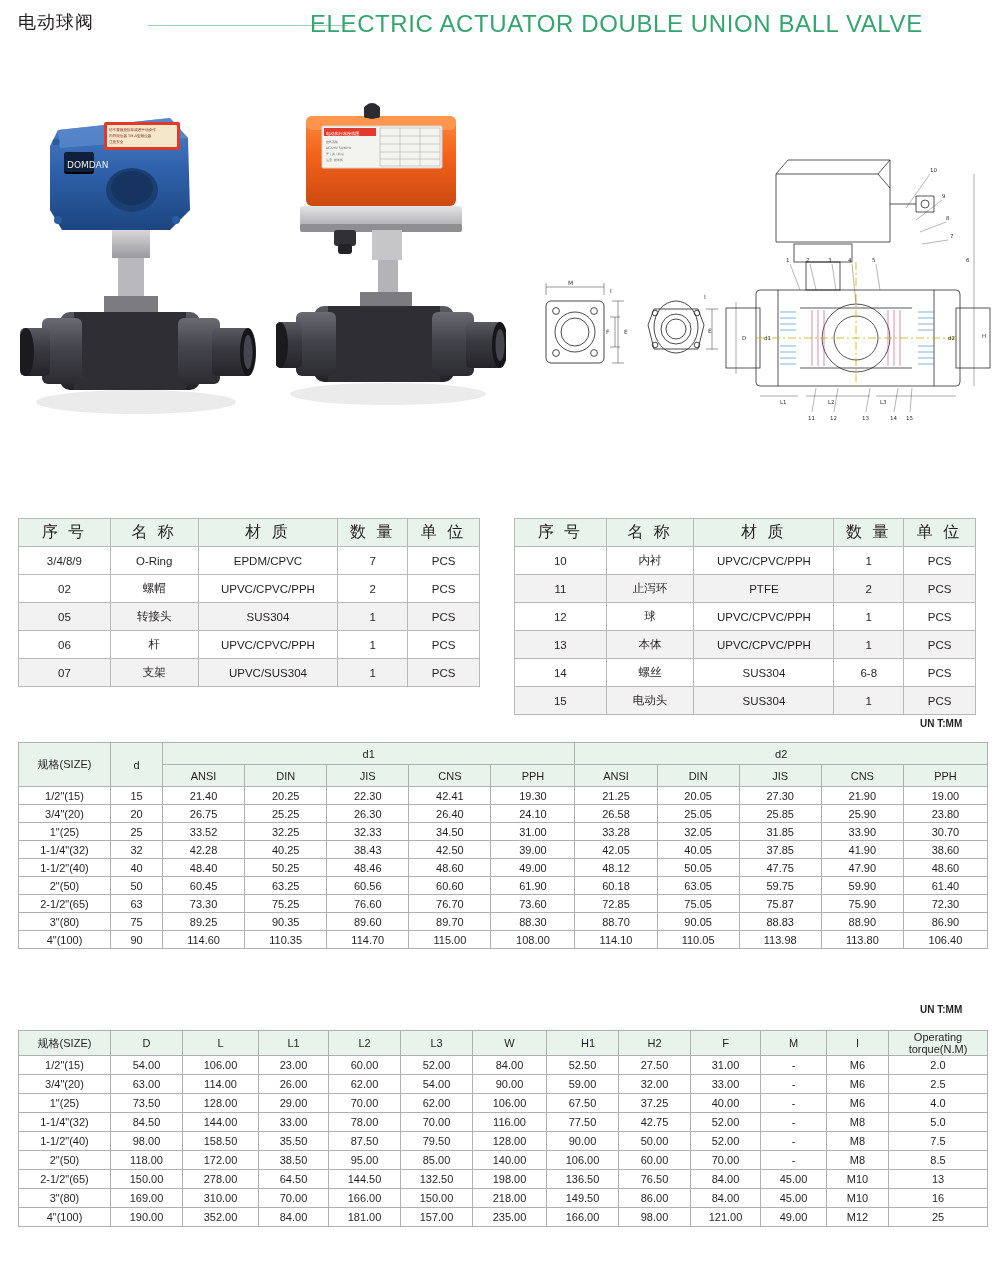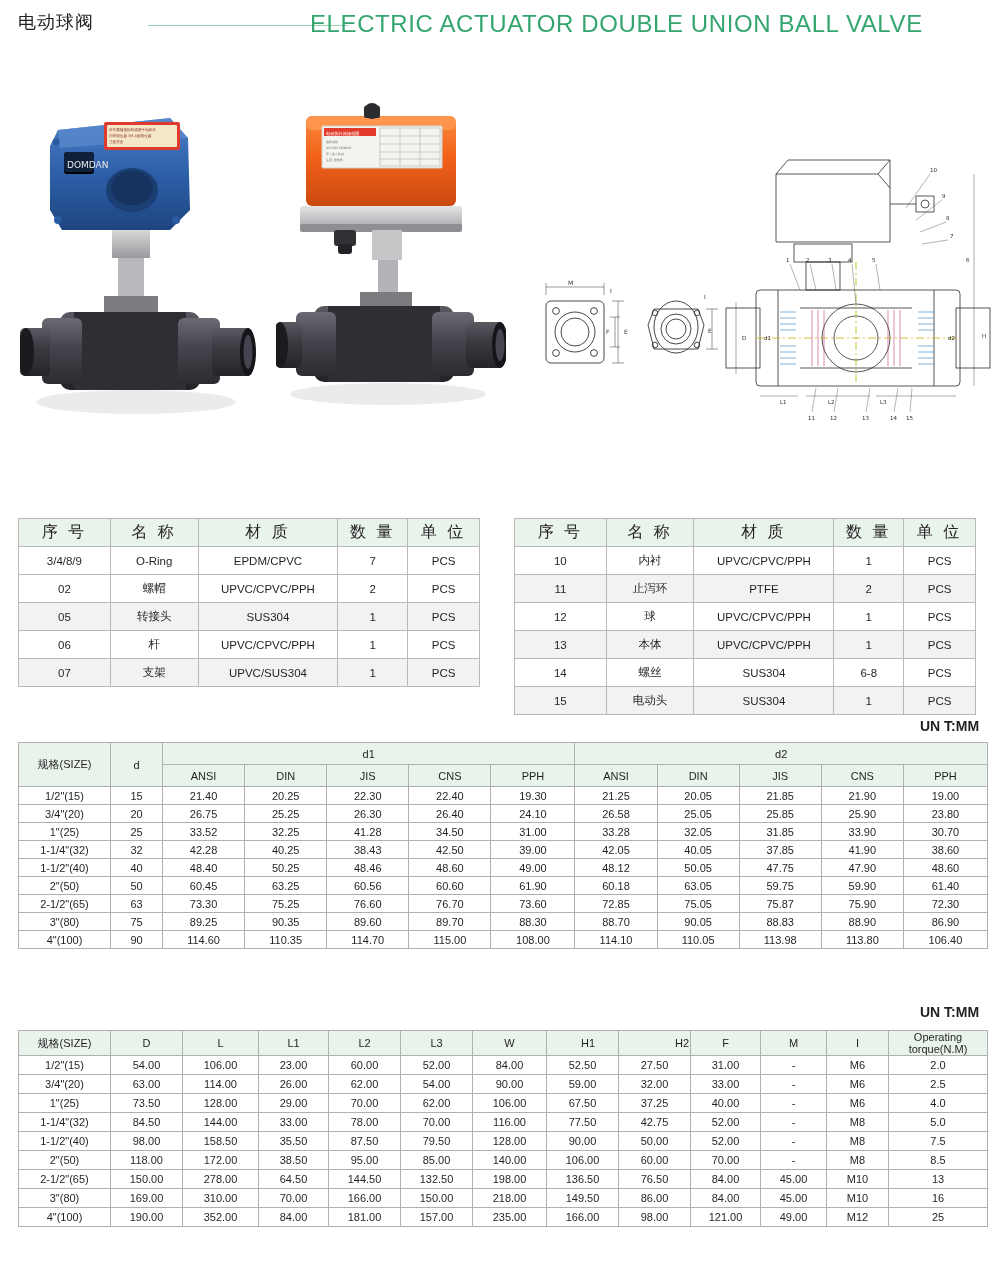--- a/index.html
+++ b/index.html
@@ -76,21 +76,21 @@
     background: #e8f3ec;
     font-weight: normal;
     letter-spacing: 3px;
     font-size: 16px;
   }
   .parts-table tr.alt td { background: #f2f2f2; }
   .parts-table tr td { background: #ffffff; }
 
   .unit-label {
     position: absolute;
-    font-size: 14px;
+    font-size: 10px;
     color: #231f20;
     font-weight: bold;
   }
 
   .dim-table {
     position: absolute;
     left: 18px;
     width: 970px;
     border-collapse: collapse;
   }
@@ -503,25 +503,25 @@
         <th>PPH</th>
       </tr>
     </thead>
     <tbody id="d1d2-body">
         <tr>
           <td class="size-col">1/2"(15)</td>
           <td>15</td>
           <td>21.40</td>
           <td>20.25</td>
           <td>22.30</td>
-          <td>22.40</td>
+          <td>42.41</td>
           <td>19.30</td>
           <td>21.25</td>
           <td>20.05</td>
-          <td>21.85</td>
+          <td>27.30</td>
           <td>21.90</td>
           <td>19.00</td>
         </tr>
         <tr>
           <td class="size-col">3/4"(20)</td>
           <td>20</td>
           <td>26.75</td>
           <td>25.25</td>
           <td>26.30</td>
           <td>26.40</td>
@@ -530,21 +530,21 @@
           <td>25.05</td>
           <td>25.85</td>
           <td>25.90</td>
           <td>23.80</td>
         </tr>
         <tr>
           <td class="size-col">1"(25)</td>
           <td>25</td>
           <td>33.52</td>
           <td>32.25</td>
-          <td>41.28</td>
+          <td>32.33</td>
           <td>34.50</td>
           <td>31.00</td>
           <td>33.28</td>
           <td>32.05</td>
           <td>31.85</td>
           <td>33.90</td>
           <td>30.70</td>
         </tr>
         <tr>
           <td class="size-col">1-1/4"(32)</td>
@@ -639,21 +639,21 @@
     <thead>
       <tr id="dims-head">
           <th style="width: 92px;">规格(SIZE)</th>
           <th style="width: 72px;">D</th>
           <th style="width: 76px;">L</th>
           <th style="width: 70px;">L1</th>
           <th style="width: 72px;">L2</th>
           <th style="width: 72px;">L3</th>
           <th style="width: 74px;">W</th>
           <th style="width: 72px; padding-left: 12px;">H1</th>
-          <th style="width: 72px; text-align: right;">H2</th>
+          <th style="width: 72px;">H2</th>
           <th style="width: 70px;">F</th>
           <th style="width: 66px;">M</th>
           <th style="width: 62px;">I</th>
           <th class="op-th">Operating torque(N.M)</th>
         </tr>
     </thead>
     <tbody id="dims-body">
         <tr>
           <td>1/2"(15)</td>
           <td>54.00</td>

